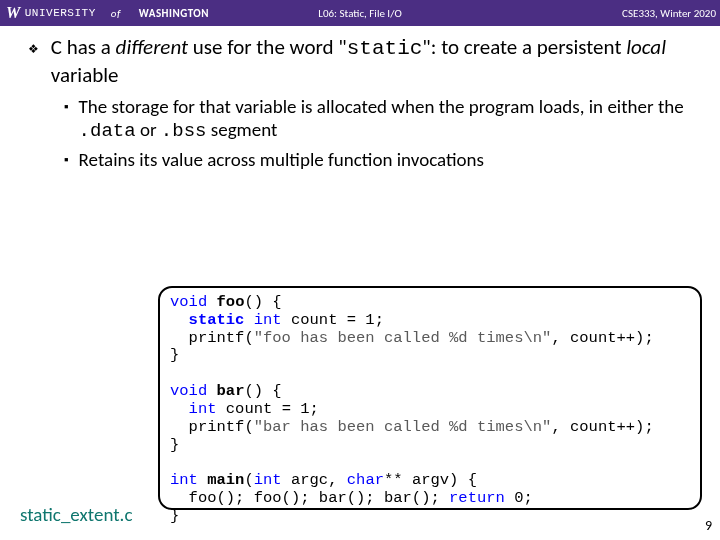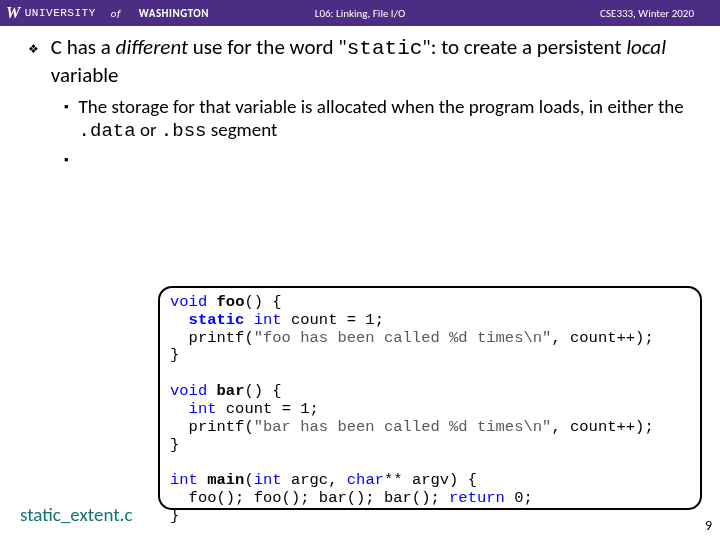--- a/index.html
+++ b/index.html
@@ -37,21 +37,21 @@
   .uw-text1 { font-weight: normal; font-family: Liberation Mono, monospace; }
   .uw-text2 { font-weight: bold; margin-left: 3px; }
   .header-center {
     position: absolute;
     left: 50%;
     transform: translateX(-50%);
     font-size: 11px;
   }
   .header-right {
     margin-left: auto;
-    padding-right: 26px;
+    padding-right: 4px;
     font-size: 11px;
   }
   .content {
     padding: 8px 20px 0 20px;
   }
   .title {
     font-size: 30px;
     font-weight: bold;
     color: #000;
     margin-bottom: 12px;
@@ -120,21 +120,21 @@
 </head>
 <body>
 
 <div class="header">
   <div class="uw-logo">
     <span class="uw-w">W</span>
     <span class="uw-text1">UNIVERSITY</span>
     <span style="font-style:italic;margin:0 15px;font-size:11px">of</span>
     <span class="uw-text2">WASHINGTON</span>
   </div>
-  <div class="header-center">L06: Linking, File I/O</div>
+  <div class="header-center">L06: Static, File I/O</div>
   <div class="header-right">CSE333, Winter 2020</div>
 </div>
 
 <div class="content">
 
   <div class="bullet-main">
     <span class="marker">❖</span>
     <span>
       <span>C has a </span><span class="italic">different</span><span> use for the word "</span><span class="mono">static</span><span>":  to create a persistent </span><span class="italic">local</span><span> variable</span>
     </span>
@@ -142,20 +142,21 @@
 
   <div class="bullet-sub">
     <span class="marker">▪</span>
     <span>
       <span>The storage for that variable is allocated when the program loads, in either the </span><span class="mono">.data</span><span> or </span><span class="mono">.bss</span><span> segment</span>
     </span>
   </div>
 
   <div class="bullet-sub">
     <span class="marker">▪</span>
+    <span>Retains its value across multiple function invocations</span>
   </div>
 </div>
 
 <div class="code-box"><span class="kw">void</span><span> </span><span class="fn">foo</span><span>() {</span>
 <span>  </span><span class="kw fn">static</span><span> </span><span class="kw">int</span><span> count = 1;</span>
 <span>  printf(</span><span class="str">"foo has been called %d times\n"</span><span>, count++);</span>
 <span>}</span>
 
 <span class="kw">void</span><span> </span><span class="fn">bar</span><span>() {</span>
 <span>  </span><span class="kw">int</span><span> count = 1;</span>

